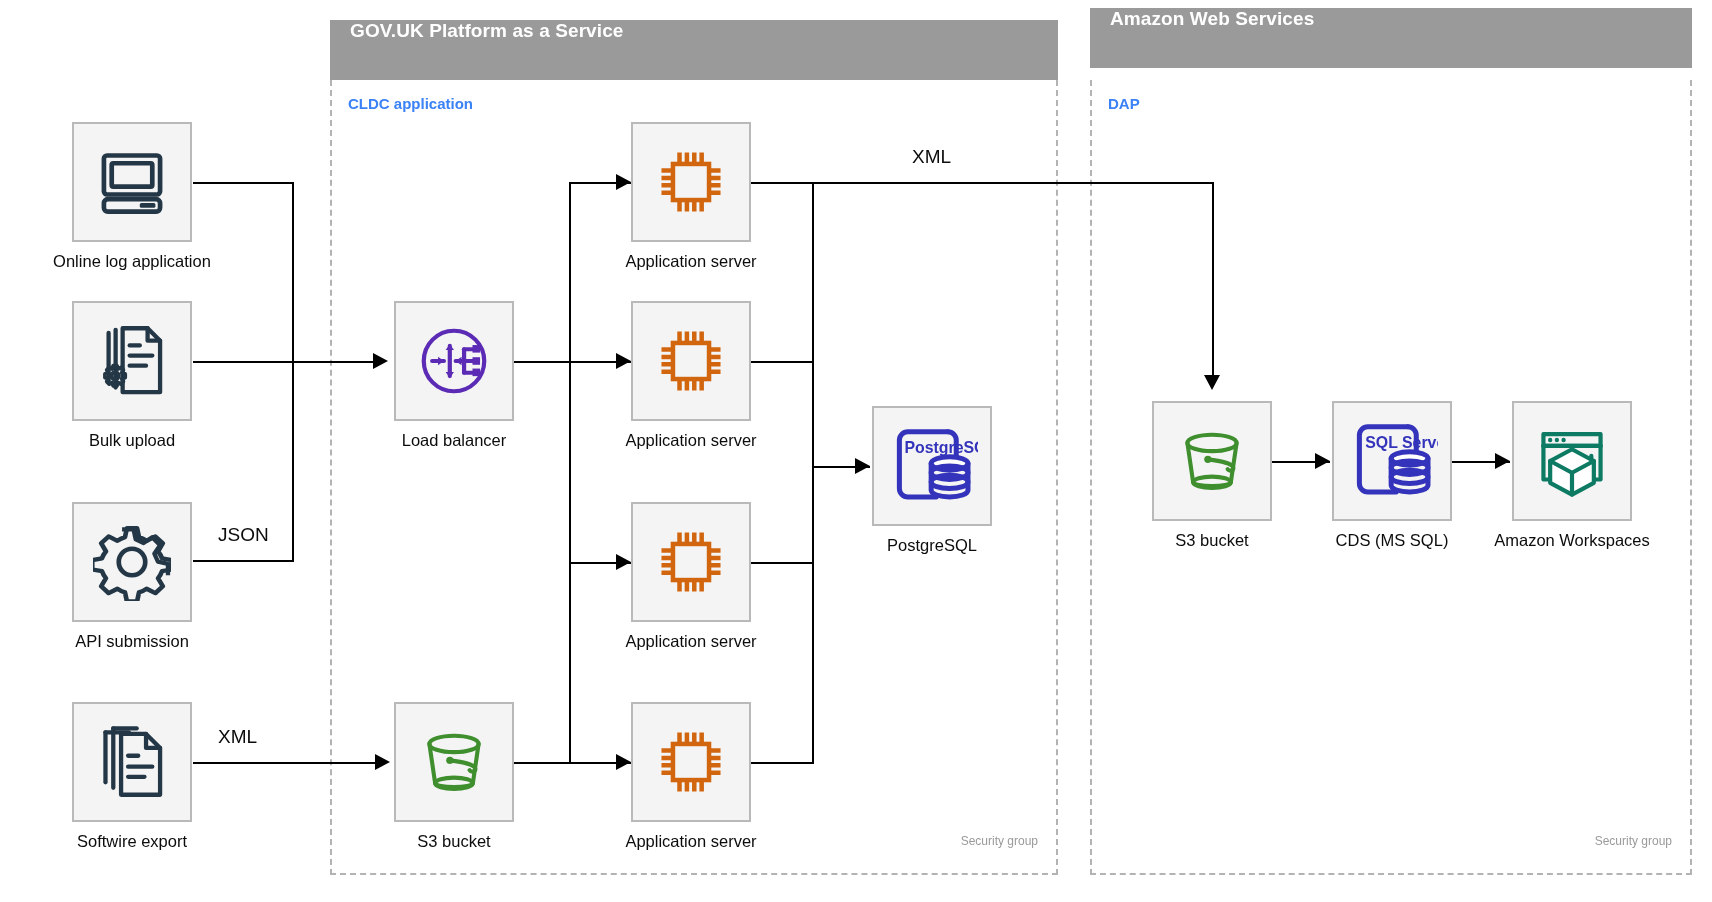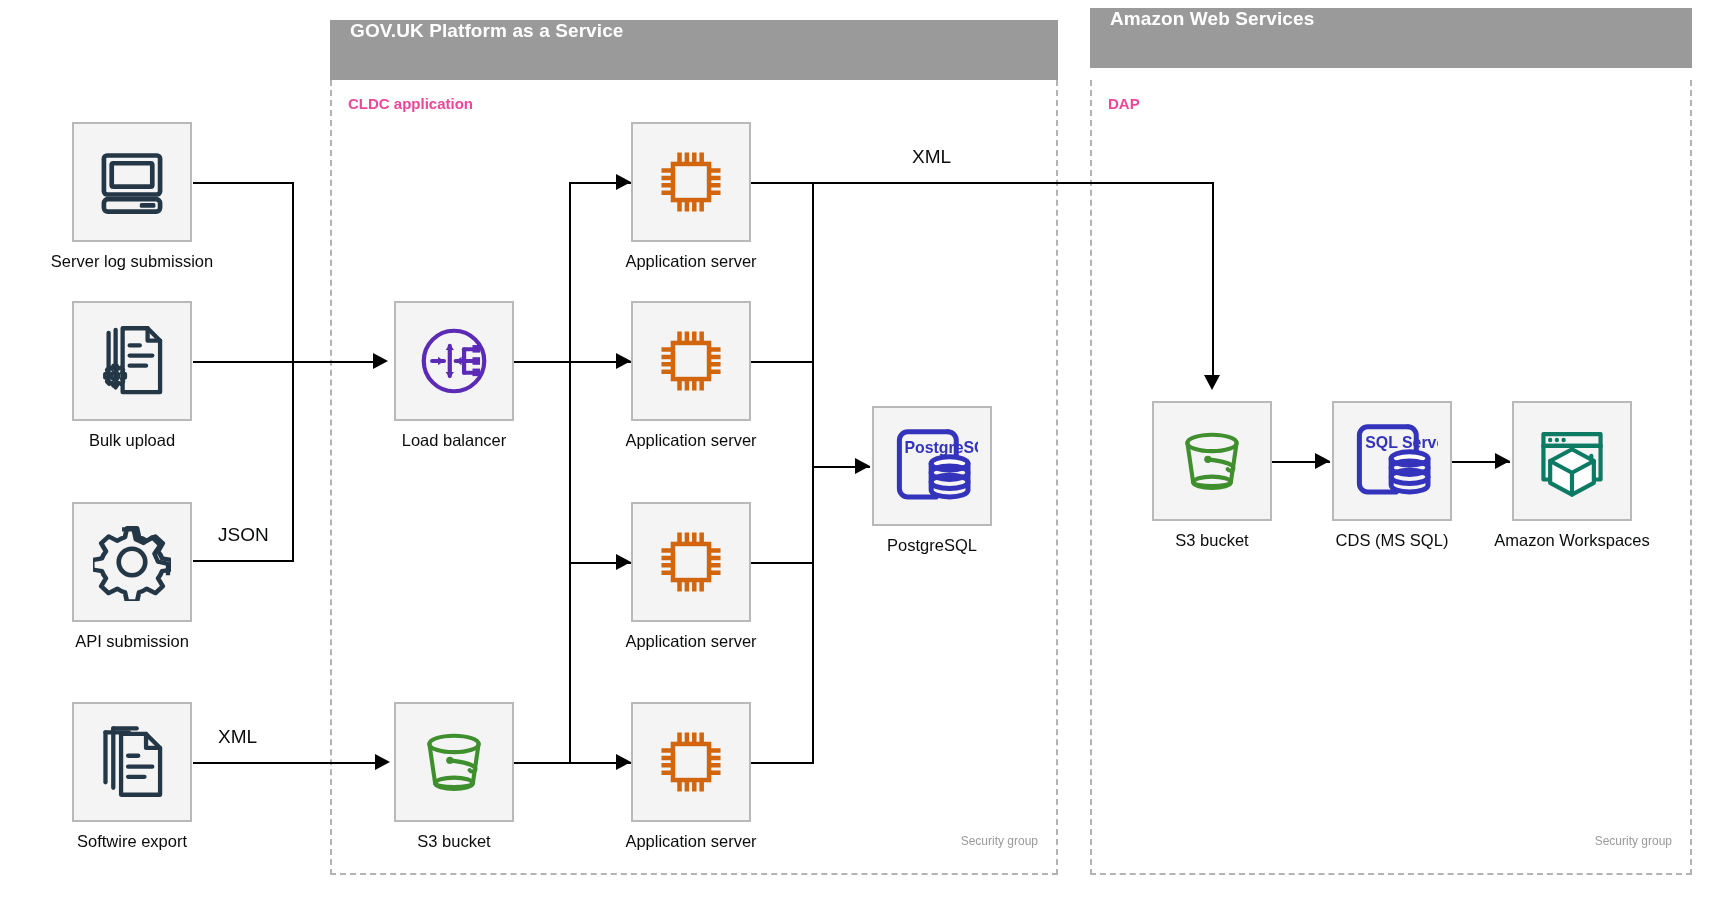--- a/index.html
+++ b/index.html
@@ -32,21 +32,21 @@
   .zone-body {
     position: absolute;
     border: 2px dashed #b3b3b3;
     border-top: none;
     background: transparent;
   }
   .zone-sublabel {
     position: absolute;
     font-size: 15px;
     font-weight: bold;
-    color: #ec4899;
+    color: #3b82f6;
   }
   .zone-footnote {
     position: absolute;
     font-size: 12px;
     color: #9a9a9a;
     text-align: right;
   }
 
   
   .node { position: absolute; }
@@ -165,21 +165,21 @@
     <div class="node-box">
       <span>
         <svg width="78" height="78" viewBox="0 0 100 100" fill="none" stroke="#243746" stroke-width="6" stroke-linejoin="round">
           <rect x="14" y="16" width="72" height="50" rx="4"></rect>
           <rect x="24" y="26" width="52" height="30" rx="2"></rect>
           <rect x="14" y="72" width="72" height="16" rx="5"></rect>
           <rect x="60" y="77" width="20" height="6" rx="2" fill="#243746" stroke="none"></rect>
         </svg>
       </span>
     </div>
-    <div class="node-label">Server log submission</div>
+    <div class="node-label">Online log application</div>
   </div>
 
   <div class="node" style="left:72px; top:301px;">
     <div class="node-box">
       <span>
         <svg width="78" height="78" viewBox="0 0 100 100" fill="none" stroke="#243746" stroke-width="5.5" stroke-linejoin="round" stroke-linecap="round">
           <path d="M20 14 L20 78"></path>
           <path d="M29 10 L29 84"></path>
           <path d="M38 8 L70 8 L86 24 L86 90 L38 90 Z"></path>
           <path d="M70 8 L70 24 L86 24"></path>

